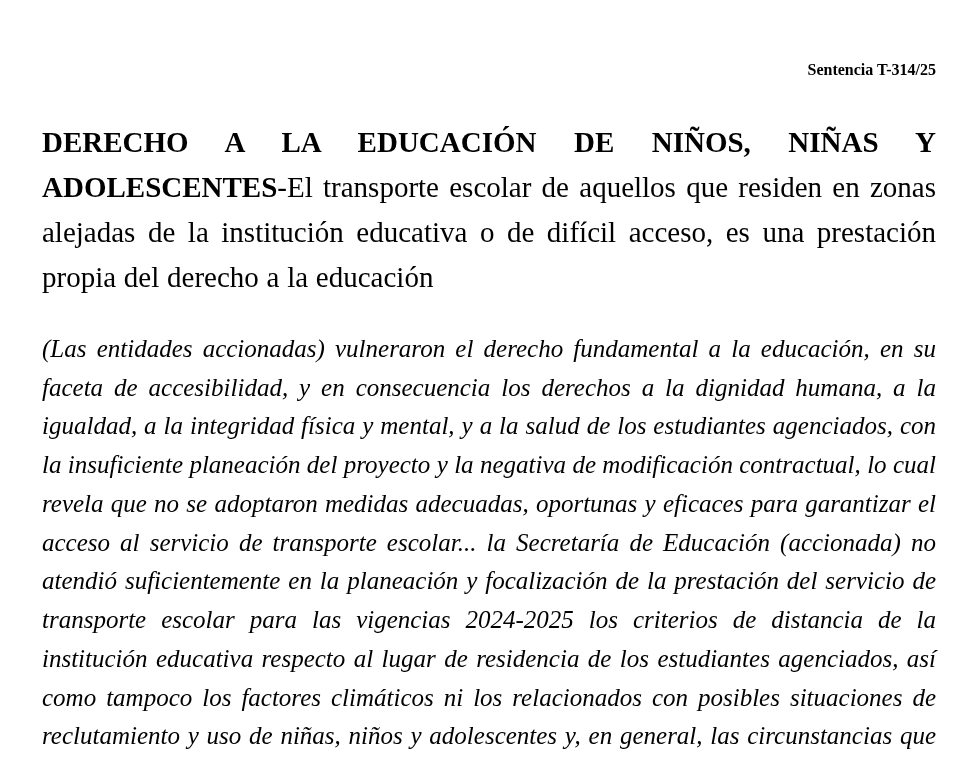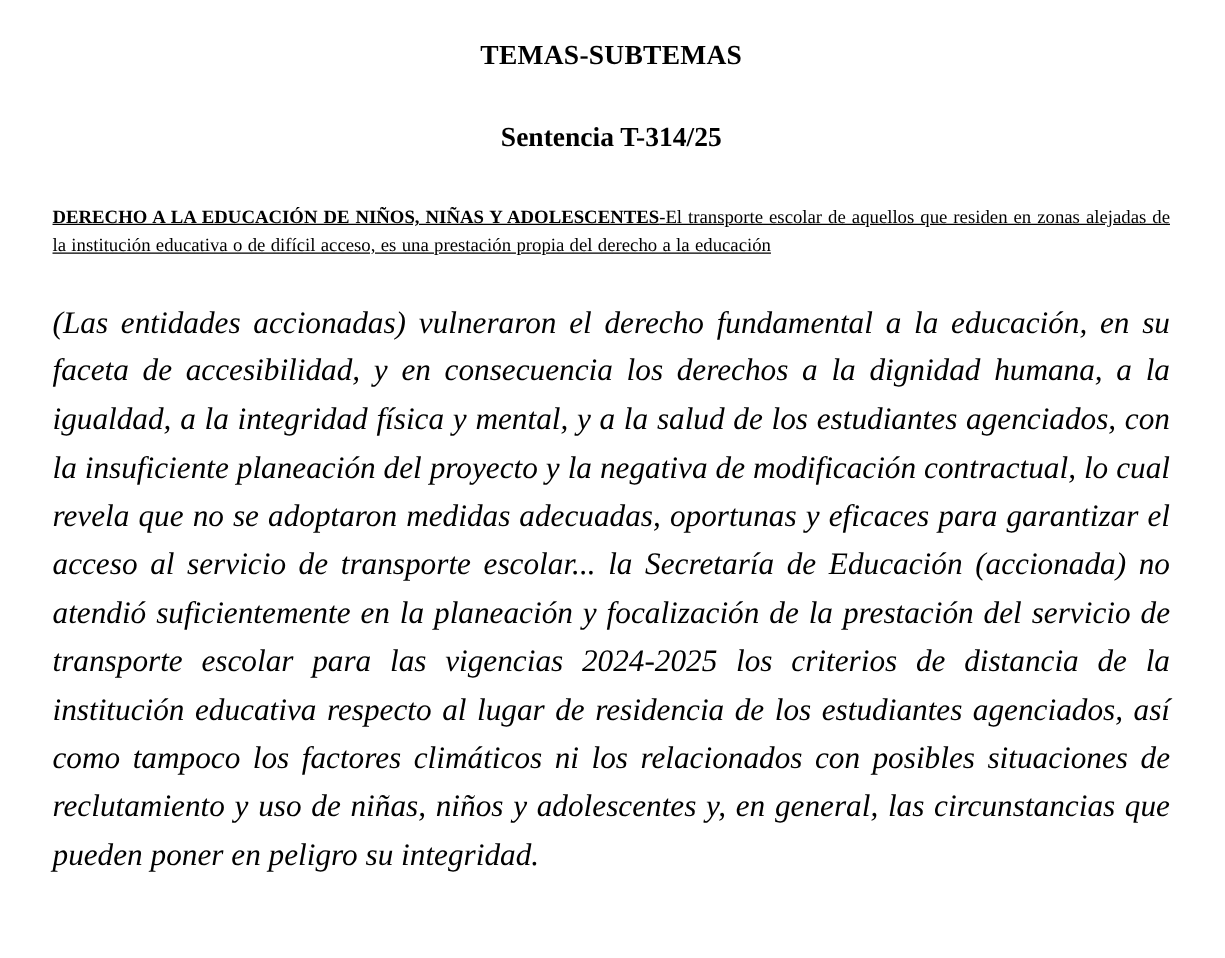--- a/index.html
+++ b/index.html
@@ -22,33 +22,32 @@
   }
   .doc-title {
     text-align: center;
     font-weight: bold;
     font-size: 22px;
     letter-spacing: 0.2px;
     margin: 8px 0 0 0;
     line-height: 1.25;
   }
   .doc-subtitle {
-    text-align: center;
+    text-align: right;
     font-weight: bold;
-    font-size: 22px;
+    font-size: 16px;
     margin: 38px 0 0 0;
     line-height: 1.25;
   }
   .heading-para {
     margin: 40px 0 0 0;
-    font-size: 15px;
+    font-size: 29px;
     line-height: 1.55;
     text-align: justify;
     text-justify: inter-word;
-    text-decoration: underline;
   }
   .heading-para .lead {
     font-weight: bold;
   }
   .body-para {
     margin: 30px 0 0 0;
     font-size: 25px;
     line-height: 1.55;
     font-style: italic;
     text-align: justify;
@@ -57,21 +56,20 @@
   
   .heading-para {
     word-spacing: 0.5px;
   }
 </style>
 </head>
 <body>
 
 <div class="page">
 
-  <h1 class="doc-title">TEMAS-SUBTEMAS</h1>
 
   <h2 class="doc-subtitle">Sentencia T-314/25</h2>
 
   <p class="heading-para">
     <span class="lead">DERECHO A LA EDUCACIÓN DE NIÑOS, NIÑAS Y ADOLESCENTES</span><span>-El transporte escolar de aquellos que residen en zonas alejadas de la institución educativa o de difícil acceso, es una prestación propia del derecho a la educación</span>
   </p>
 
   <p class="body-para">(Las entidades accionadas) vulneraron el derecho fundamental a la educación, en su faceta de accesibilidad, y en consecuencia los derechos a la dignidad humana, a la igualdad, a la integridad física y mental, y a la salud de los estudiantes agenciados, con la insuficiente planeación del proyecto y la negativa de modificación contractual, lo cual revela que no se adoptaron medidas adecuadas, oportunas y eficaces para garantizar el acceso al servicio de transporte escolar... la Secretaría de Educación (accionada) no atendió suficientemente en la planeación y focalización de la prestación del servicio de transporte escolar para las vigencias 2024-2025 los criterios de distancia de la institución educativa respecto al lugar de residencia de los estudiantes agenciados, así como tampoco los factores climáticos ni los relacionados con posibles situaciones de reclutamiento y uso de niñas, niños y adolescentes y, en general, las circunstancias que pueden poner en peligro su integridad.</p>
 
 </div>

